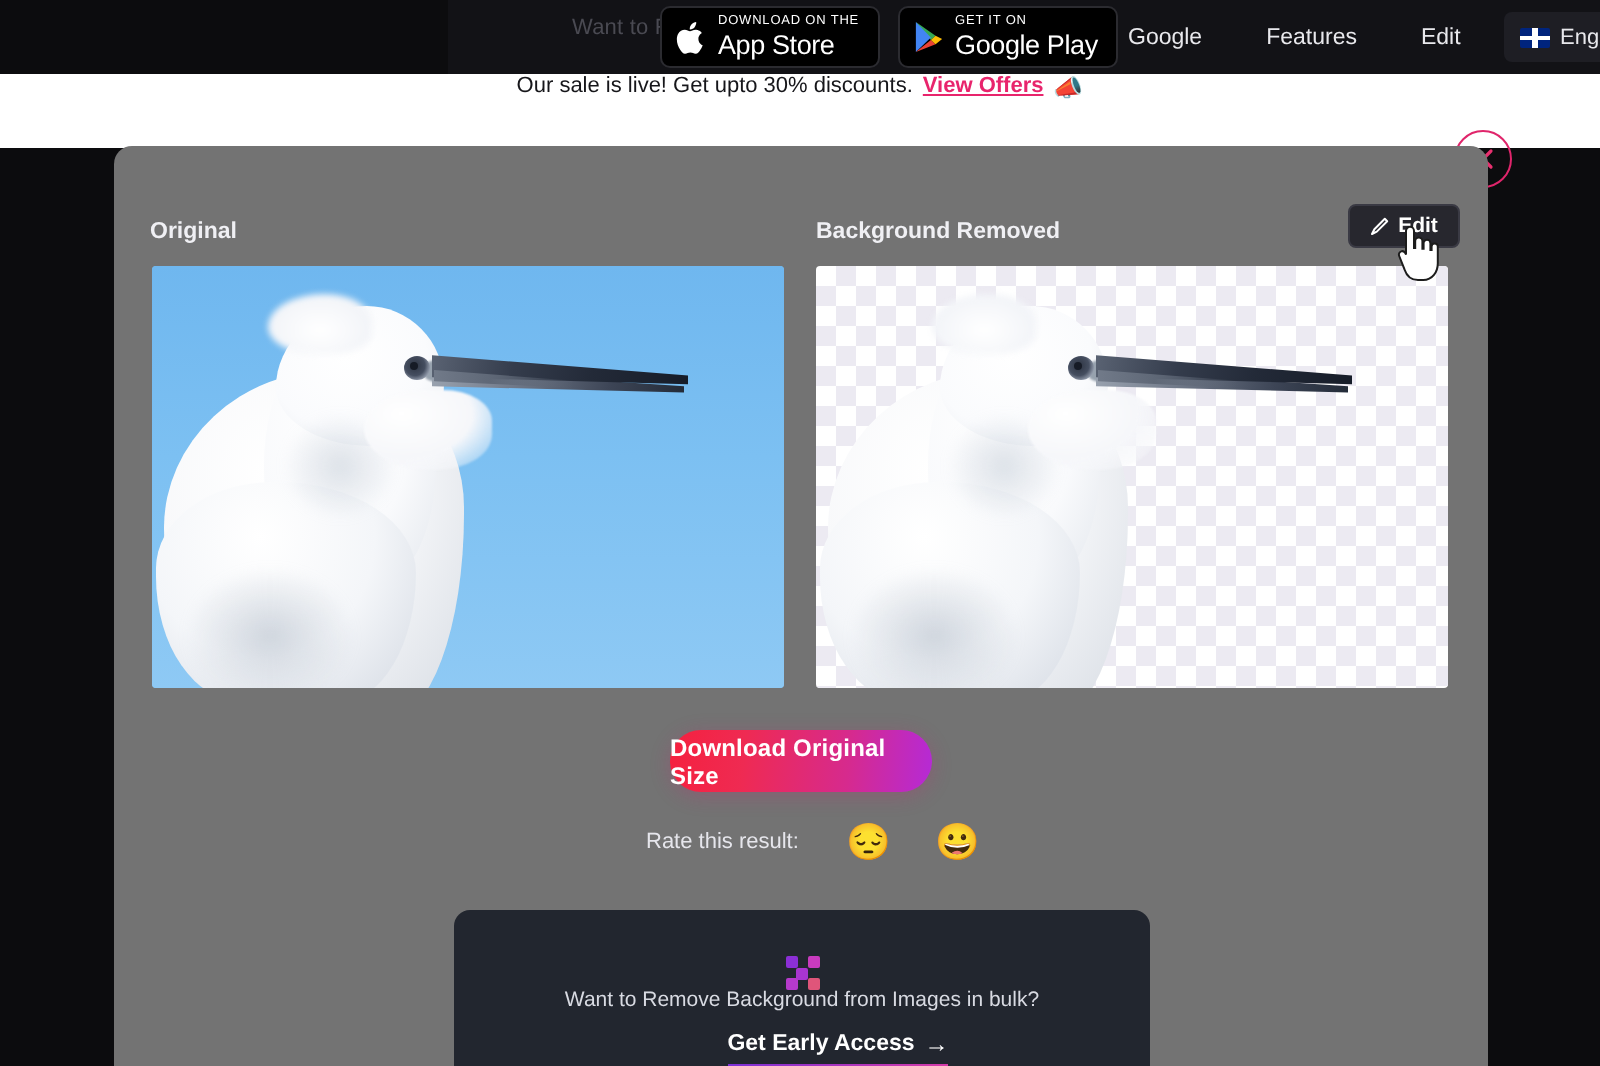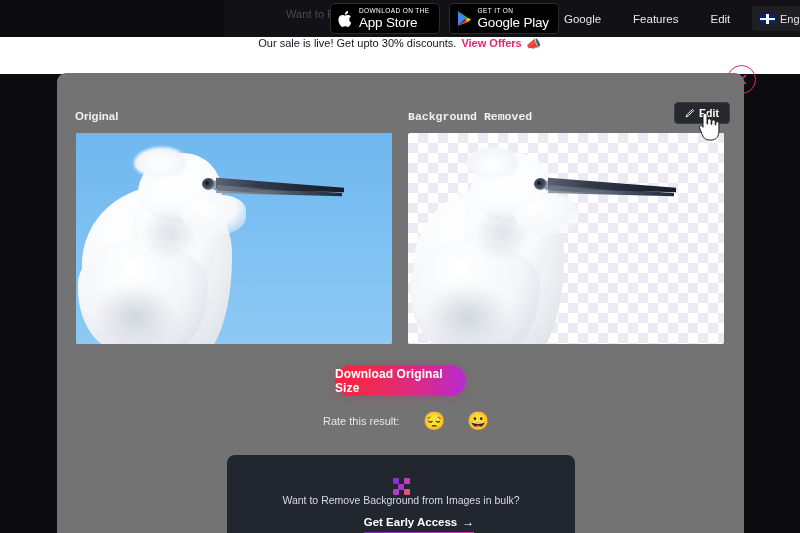--- a/index.html
+++ b/index.html
@@ -68,42 +68,42 @@
 
   
   .sale-banner {
     position:absolute; left:0; top:37px; width:800px; height:37px;
     background:#ffffff;
     display:flex; align-items:flex-start; justify-content:center; gap:5px;
   }
   .sale-text { font-size:11px; color:#16161a; }
   .sale-link {
     font-size:11px; color:#e8246c; font-weight:bold;
-    cursor:pointer;
+    text-decoration:underline; cursor:pointer;
   }
   .sale-emoji { font-size:12px; }
 
   
   .modal {
     position:absolute; left:57px; top:73px; width:687px; height:460px;
     background:#737373; border-radius:9px 9px 0 0;
   }
   .close-btn {
     position:absolute; left:727px; top:65px;
     width:29px; height:29px; border-radius:50%;
     border:1.4px solid #e0256b;
     display:flex; align-items:center; justify-content:center;
     cursor:pointer; background:transparent;
   }
   .close-btn svg { display:block; }
   .panel-label {
     position:absolute; font-size:11.5px; font-weight:bold; color:#f0f0f4;
   }
   .lbl-original { left:18px; top:37px; }
-  .lbl-removed  { left:351px; top:37px;font-family:Liberation Mono, monospace; }
+  .lbl-removed  { left:351px; top:37px; }
 
   .edit-btn {
     position:absolute; left:617px; top:29px;
     width:56px; height:22px; border-radius:4px;
     background:#27272e; border:1px solid #3a3a44;
     display:flex; align-items:center; justify-content:center; gap:4px;
     cursor:pointer;
   }
   .edit-btn .lbl { font-size:10.5px; color:#fff; font-weight:600; }
 

